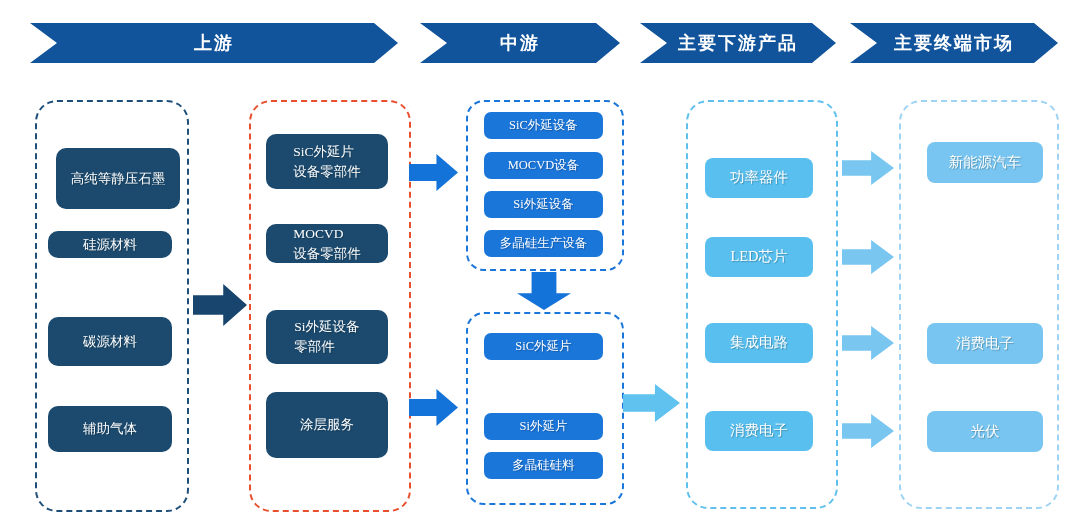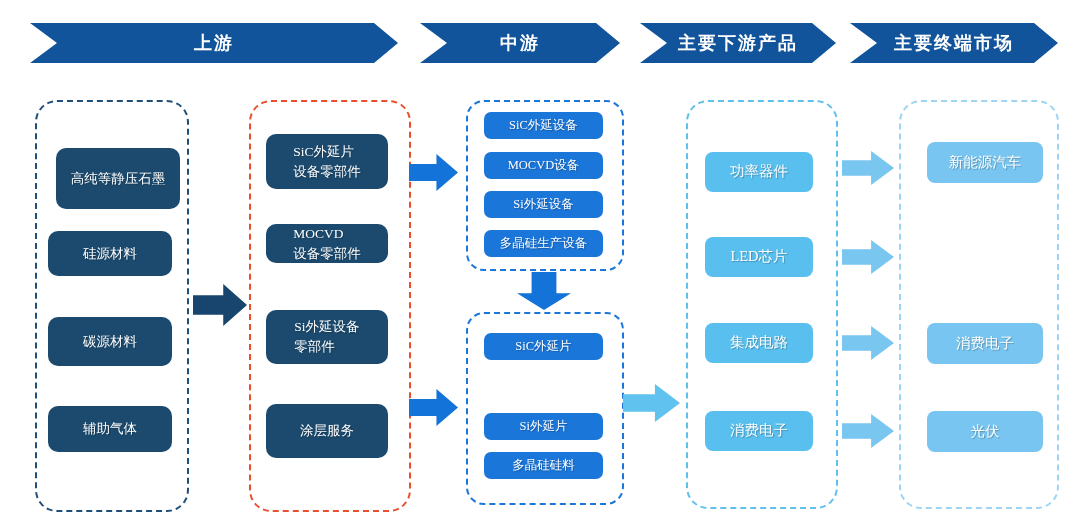--- a/index.html
+++ b/index.html
@@ -53,42 +53,42 @@
   <div class="banner" style="left:850px;width:208px;">主要终端市场</div>
 
   <div class="group g-navy" style="left:35px;top:100px;width:150px;height:408px;"></div>
   <div class="group g-red" style="left:249px;top:100px;width:158px;height:408px;"></div>
   <div class="group g-blue" style="left:466px;top:100px;width:154px;height:167px;"></div>
   <div class="group g-blue" style="left:466px;top:312px;width:154px;height:189px;"></div>
   <div class="group g-sky" style="left:686px;top:100px;width:148px;height:405px;"></div>
   <div class="group g-lsky" style="left:899px;top:100px;width:156px;height:405px;"></div>
 
   <div class="pill navy c1" style="top:148px;height:61px;margin-left:8px;">高纯等静压石墨</div>
-  <div class="pill navy c1" style="top:231px;height:45px;">硅源材料</div>
+  <div class="pill navy c1" style="top:231px;height:27px;">硅源材料</div>
   <div class="pill navy c1" style="top:317px;height:49px;">碳源材料</div>
   <div class="pill navy c1" style="top:406px;height:46px;">辅助气体</div>
 
   <div class="pill navy c2" style="top:134px;height:55px;">SiC外延片
 设备零部件</div>
   <div class="pill navy c2" style="top:224px;height:39px;">MOCVD
 设备零部件</div>
   <div class="pill navy c2" style="top:310px;height:54px;">Si外延设备
 零部件</div>
-  <div class="pill navy c2" style="top:404px;height:54px;">涂层服务</div>
+  <div class="pill navy c2" style="top:392px;height:66px;">涂层服务</div>
 
   <div class="pill blue c3" style="top:112px;">SiC外延设备</div>
   <div class="pill blue c3" style="top:152px;">MOCVD设备</div>
   <div class="pill blue c3" style="top:191px;">Si外延设备</div>
   <div class="pill blue c3" style="top:230px;">多晶硅生产设备</div>
 
   <div class="pill blue c3" style="top:333px;">SiC外延片</div>
   <div class="pill blue c3" style="top:413px;">Si外延片</div>
   <div class="pill blue c3" style="top:452px;">多晶硅硅料</div>
 
-  <div class="pill sky c4" style="top:152px;">功率器件</div>
+  <div class="pill sky c4" style="top:158px;">功率器件</div>
   <div class="pill sky c4" style="top:237px;">LED芯片</div>
   <div class="pill sky c4" style="top:323px;">集成电路</div>
   <div class="pill sky c4" style="top:411px;">消费电子</div>
 
   <div class="pill lsky c5" style="top:142px;">新能源汽车</div>
   <div class="pill lsky c5" style="top:323px;">消费电子</div>
   <div class="pill lsky c5" style="top:411px;">光伏</div>
 
   <div class="arrow ar a-navy" style="left:193px;top:284px;width:54px;height:42px;"></div>
   <div class="arrow ar a-blue" style="left:409px;top:154px;width:49px;height:37px;"></div>

